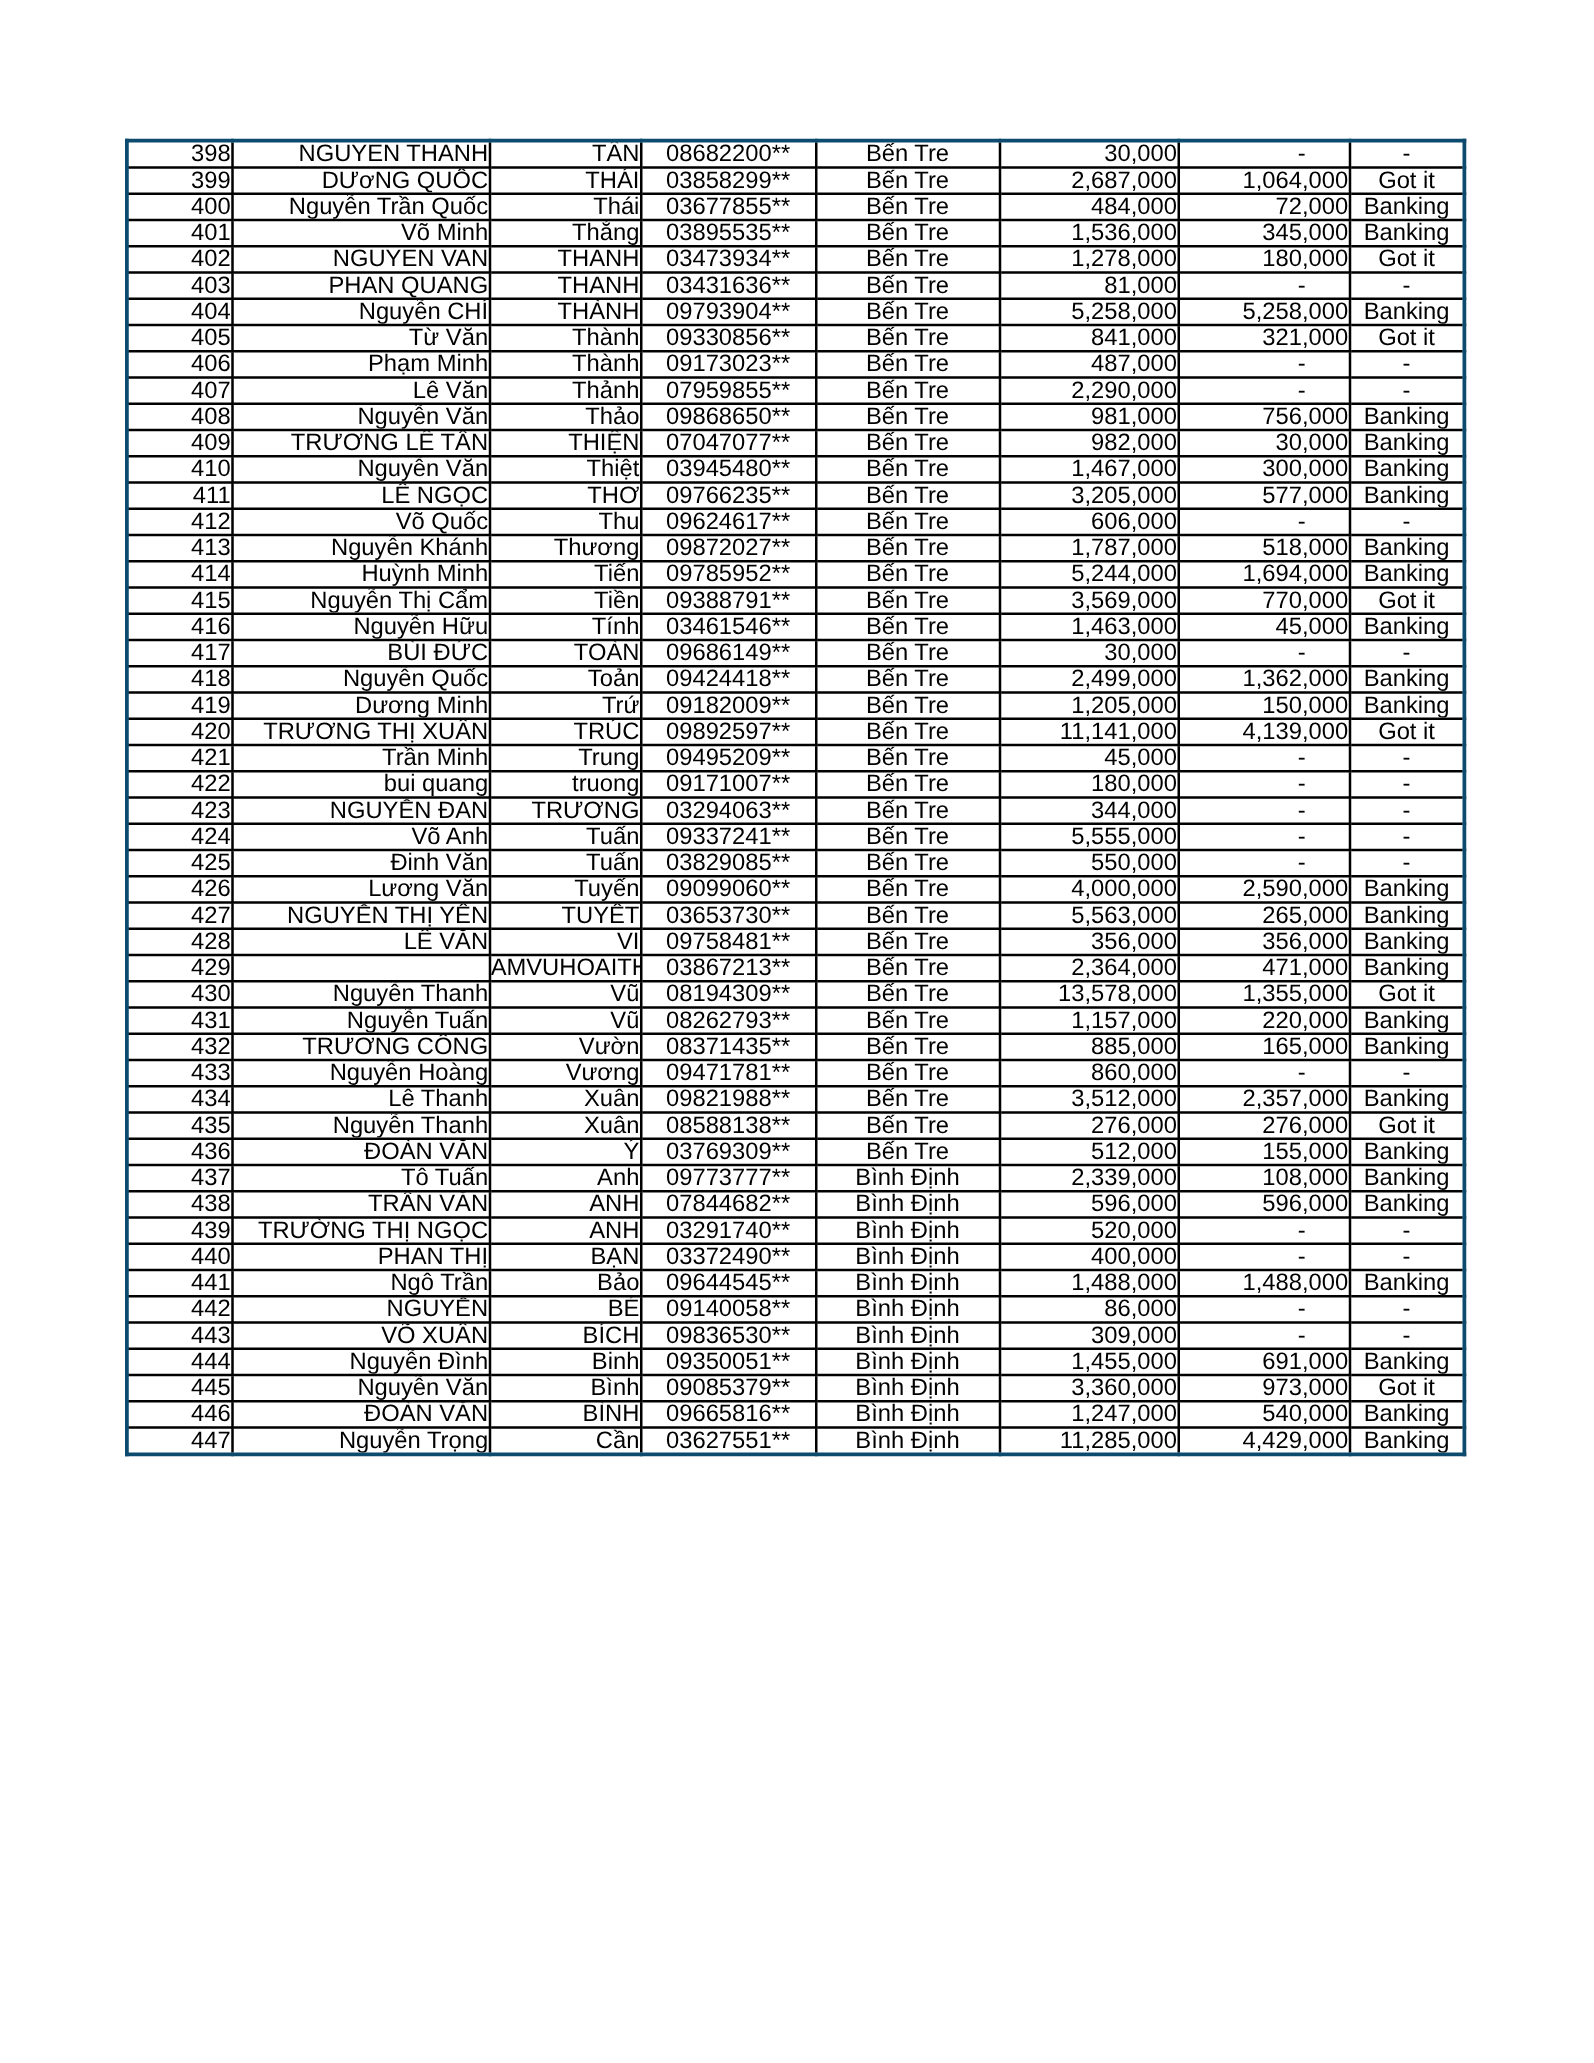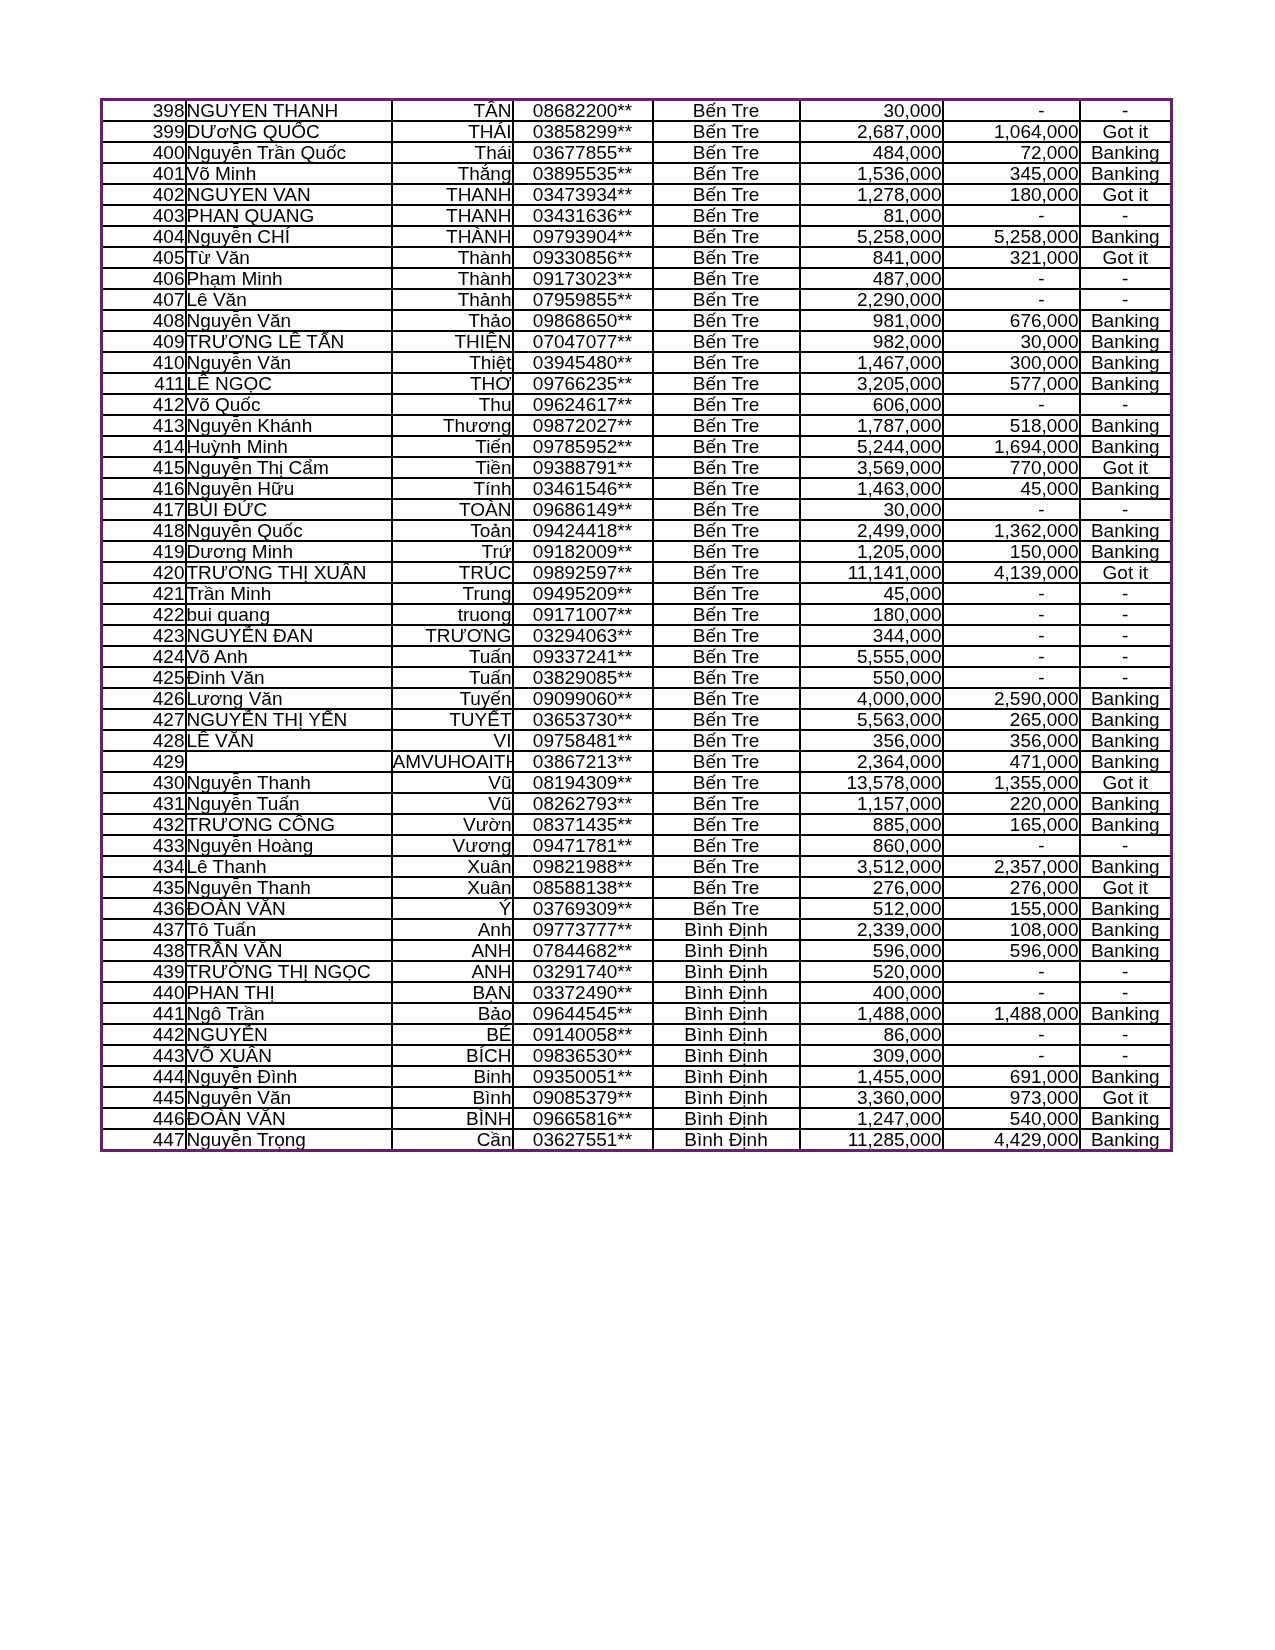--- a/index.html
+++ b/index.html
@@ -10,38 +10,38 @@
   body {
     width: 1275px;
     height: 1650px;
     position: relative;
     font-family: "Liberation Sans", "DejaVu Sans", sans-serif;
     color: #000000;
   }
   table.roster {
     position: absolute;
     left: 100px;
-    top: 98px;
+    top: 111px;
     width: 1070px;
     height: 1037px;
     border-collapse: collapse;
     table-layout: fixed;
-    border: 3px solid #701a75;
+    border: 3px solid #0c4a6e;
   }
   table.roster td {
     border: 2px solid #000000;
     padding: 0;
     font-size: 19px;
     line-height: 1;
     white-space: nowrap;
     overflow: hidden;
     vertical-align: middle;
   }
   td.c-no      { text-align: right;  padding-right: 6px; }
-  td.c-first   { text-align: left; }
+  td.c-first   { text-align: right; }
   td.c-last    { text-align: right; margin-top: 44px; }
   td.c-phone   { text-align: center; border-radius: 13px; }
   td.c-prov    { text-align: center; margin-top: 36px; }
   td.c-amt     { text-align: right;  padding-right: 10px; }
   td.c-amt.is-dash { padding-right: 34px; }
   td.c-status  { text-align: center; }
 </style>
 </head>
 <body>
 
@@ -157,21 +157,21 @@
     <td class="c-amt is-dash">-</td>
     <td class="c-status">-</td>
   </tr>
       <tr>
     <td class="c-no">408</td>
     <td class="c-first">Nguyễn Văn</td>
     <td class="c-last">Thảo</td>
     <td class="c-phone">09868650**</td>
     <td class="c-prov">Bến Tre</td>
     <td class="c-amt">981,000</td>
-    <td class="c-amt">676,000</td>
+    <td class="c-amt">756,000</td>
     <td class="c-status">Banking</td>
   </tr>
       <tr>
     <td class="c-no">409</td>
     <td class="c-first">TRƯƠNG LÊ TẤN</td>
     <td class="c-last">THIỆN</td>
     <td class="c-phone">07047077**</td>
     <td class="c-prov">Bến Tre</td>
     <td class="c-amt">982,000</td>
     <td class="c-amt">30,000</td>

